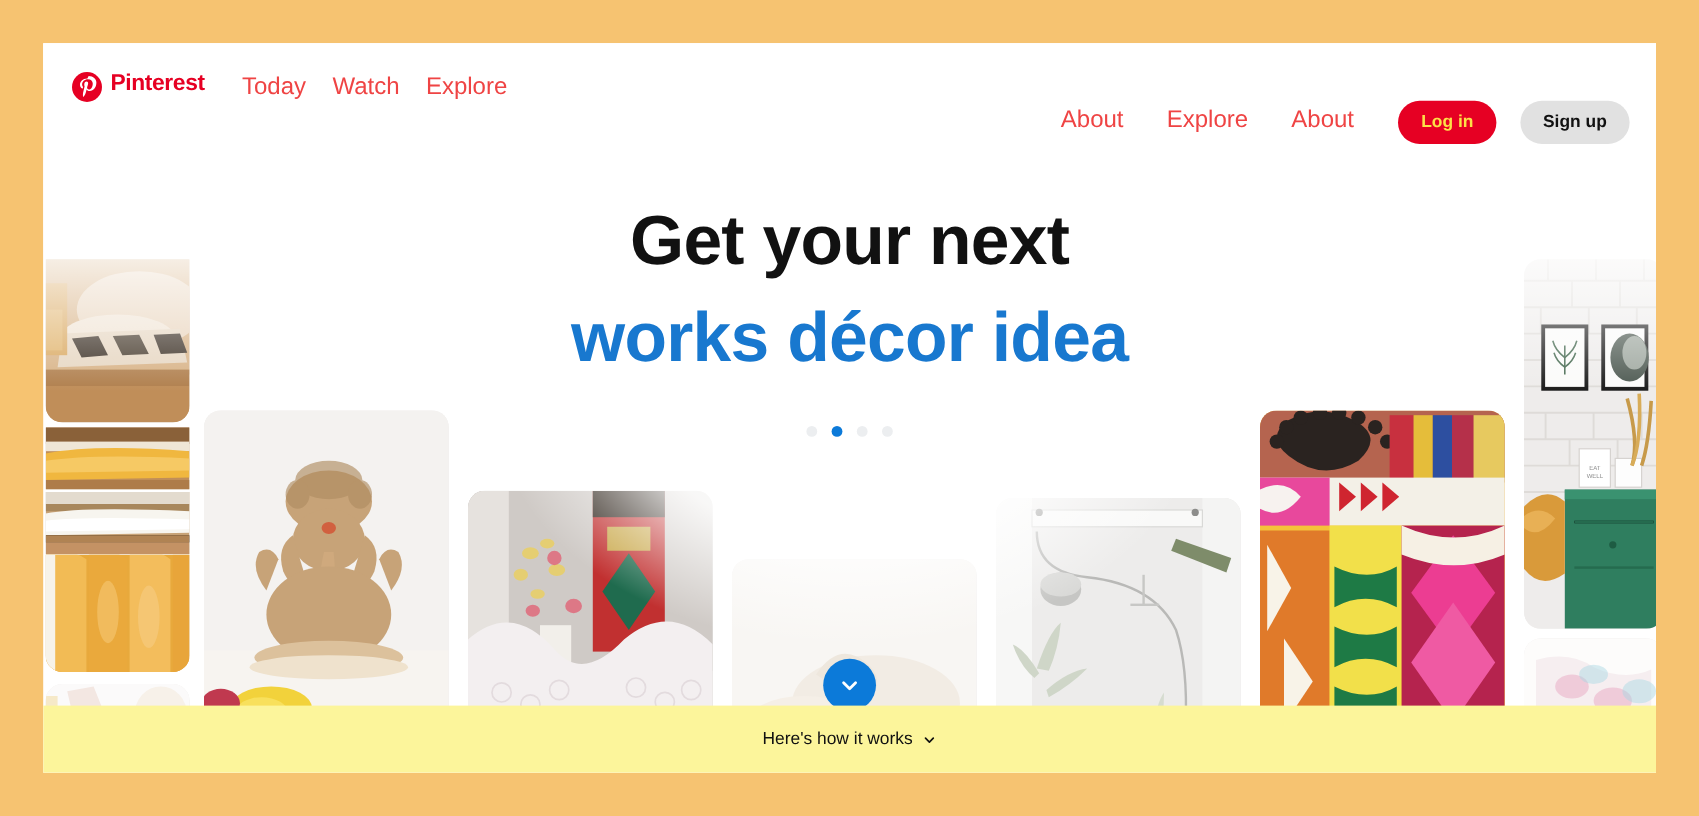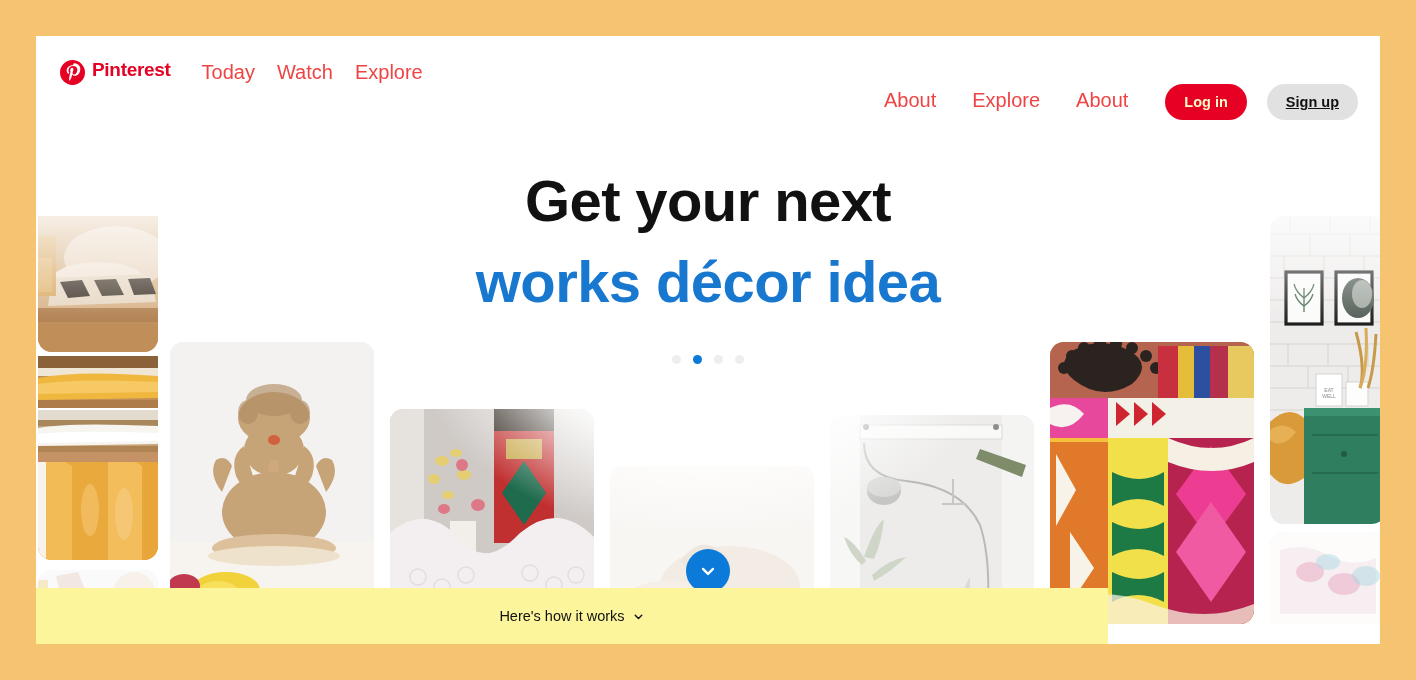--- a/index.html
+++ b/index.html
@@ -84,28 +84,27 @@
     font-weight: bold;
     border: none;
     border-radius: 24px;
     padding: 10px 19px;
     cursor: pointer;
     font-family: "Liberation Sans", sans-serif;
     white-space: nowrap;
   }
   #login-button {
     background: #e60023;
-    color: #fef9c3;
+    color: #fde047;
     margin-left: 12px;
   }
   #signup-button {
     background: #e1e1e1;
     color: #111111;
     margin-left: 6px;
-    text-decoration: underline;
   }
 
   
   #hero-text-block {
     position: absolute;
     left: 0;
     top: 133px;
     width: 1344px;
     text-align: center;
     z-index: 35;
@@ -190,21 +189,21 @@
     align-items: center;
     justify-content: center;
     border: none;
   }
 
   
   #how-it-works-banner {
     position: absolute;
     left: 0;
     bottom: 0;
-    width: 1072px;
+    width: 1344px;
     height: 56px;
     background: #fcf59b;
     z-index: 50;
     display: flex;
     align-items: center;
     justify-content: center;
     cursor: pointer;
   }
   #how-it-works-label {
     font-size: 14.5px;

